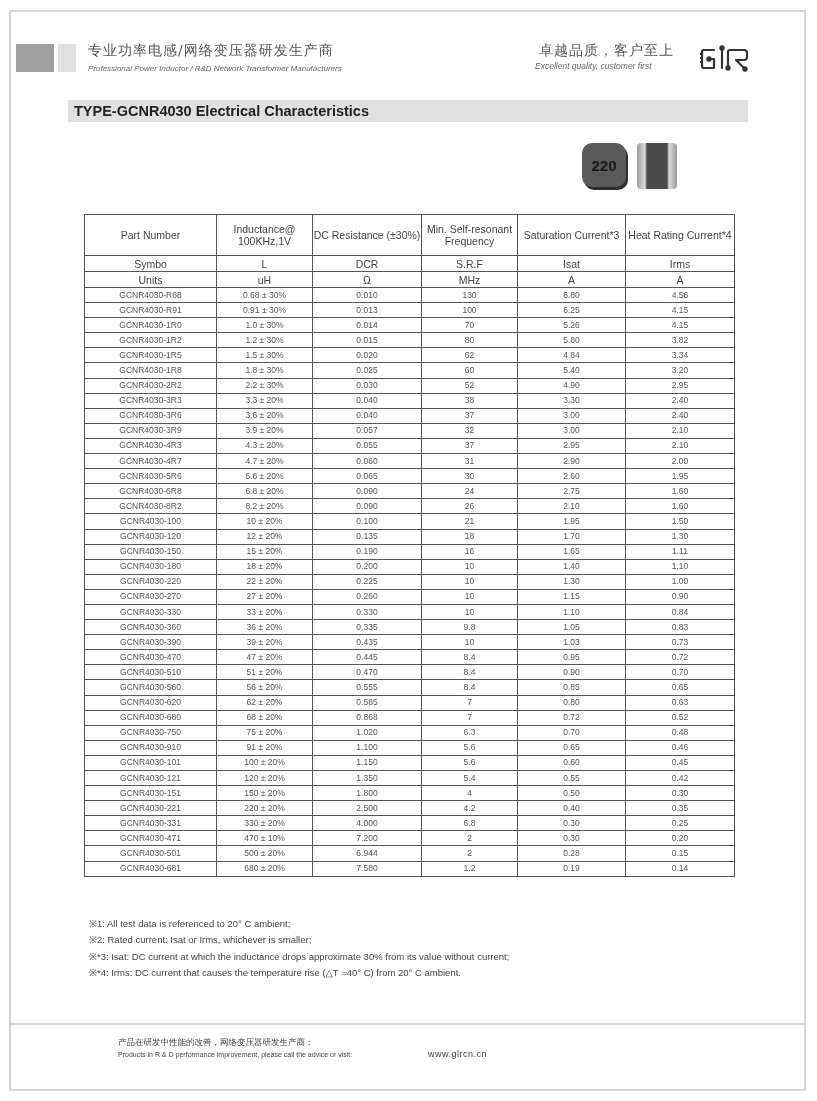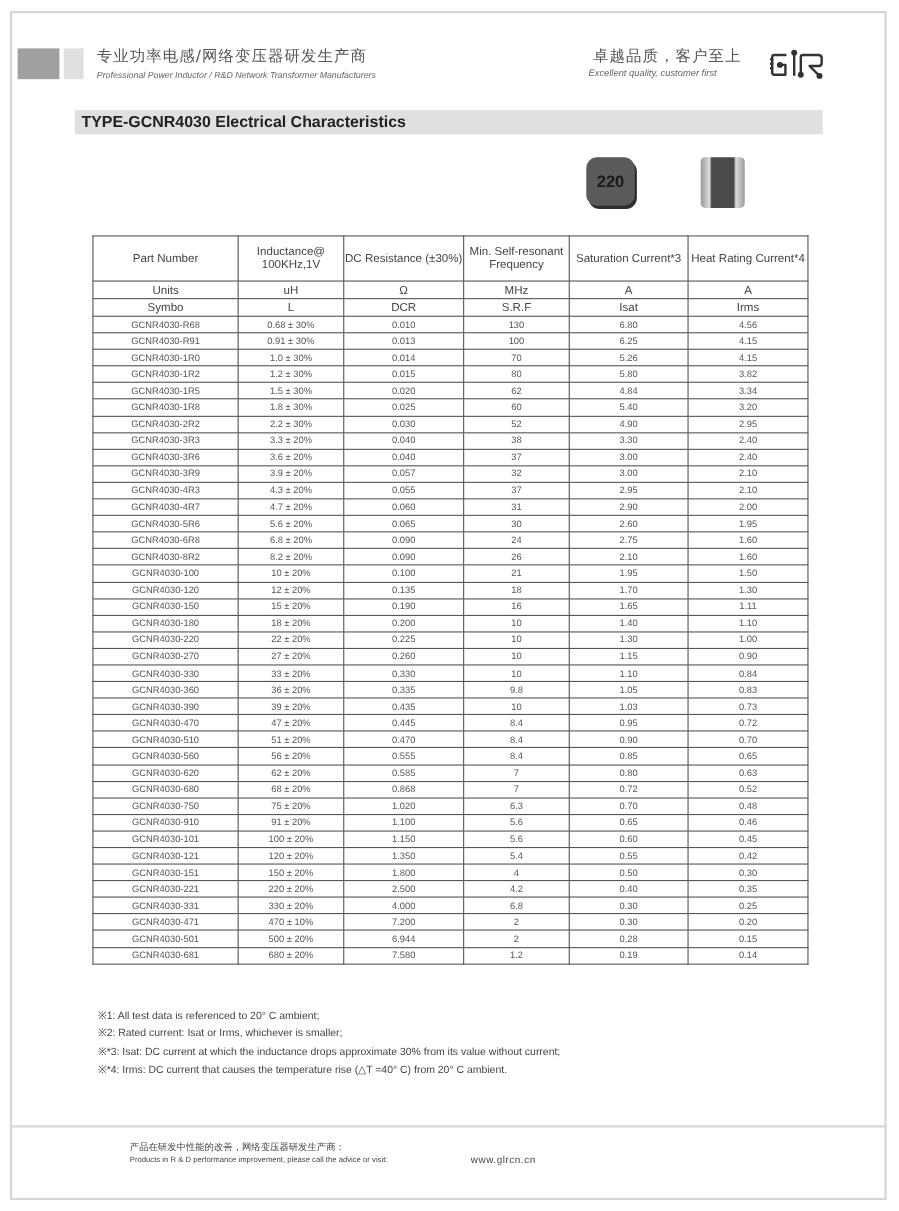--- a/index.html
+++ b/index.html
@@ -8,21 +8,21 @@
   .blk1 { position:absolute; left:16px; top:44px; width:38px; height:28px; background:#a0a0a0; }
   .blk2 { position:absolute; left:58px; top:44px; width:18px; height:28px; background:#e0e0e0; }
   .cn-title { position:absolute; left:88px; top:42px; font-size:14px; color:#555; letter-spacing:1px; font-family:"DejaVu Sans", sans-serif; }
   .en-title { position:absolute; left:88px; top:64px; font-size:8px; color:#666; font-style:italic;text-align:right; }
   .cn-slogan { position:absolute; left:539px; top:42px; font-size:14px; color:#555; letter-spacing:1px; font-family:"DejaVu Sans", sans-serif; }
   .en-slogan { position:absolute; left:535px; top:61px; font-size:8.5px; color:#666; font-style:italic; }
   .logo { position:absolute; left:700px; top:44px; width:52px; height:30px; }
   .section-bar { position:absolute; left:68px; top:100px; width:680px; height:22px; background:#e0e0e0; }
   .section-title { position:absolute; left:74px; top:103px; font-size:14.5px; font-weight:bold; color:#222; }
   .photo { position:absolute; top:143px; }
-  .ind1 { left:533px; width:44px; height:44px; background:#5a5a5a; border-radius:10px; box-shadow:2px 3px 0 #2e2e2e; display:flex; align-items:center; justify-content:center; }
+  .ind1 { left:582px; width:44px; height:44px; background:#5a5a5a; border-radius:10px; box-shadow:2px 3px 0 #2e2e2e; display:flex; align-items:center; justify-content:center; }
   .ind1 span { color:#1a1a1a; font-size:15px; font-weight:bold; font-family:"Liberation Sans", sans-serif; }
   .ind2 { left:637px; width:40px; height:46px; background:linear-gradient(90deg,#9a9a9a 0,#dcdcdc 20%,#4a4a4a 25%,#4a4a4a 75%,#dcdcdc 80%,#9a9a9a 100%); border-radius:4px; }
   table.spec { position:absolute; left:84px; top:214px; width:650px; border-collapse:collapse; table-layout:fixed; }
   table.spec td, table.spec th { border:1px solid #555; text-align:center; padding:0; font-weight:normal; color:#444; }
   table.spec th.h { height:40px; font-size:10.5px; line-height:12px;margin-left:28px; }
   table.spec td.u { height:15px; font-size:10.5px; }
   table.spec td.c { height:14.1px; font-size:8.5px; color:#555; line-height:13px; }
   .notes { position:absolute; left:89px; top:916px; font-size:9.5px; color:#444; line-height:16.3px; }
   .footer-line { position:absolute; left:9px; top:1023px; width:797px; height:2px; background:#d6d6d6; }
   .foot-cn { position:absolute; left:118px; top:1037px; font-size:8.5px; color:#444; font-family:"DejaVu Sans", sans-serif; }
@@ -72,35 +72,35 @@
   <thead>
     <tr>
       <th class="h">Part Number</th>
       <th class="h">Inductance@ 100KHz,1V</th>
       <th class="h">DC Resistance (±30%)</th>
       <th class="h">Min. Self-resonant Frequency</th>
       <th class="h">Saturation Current*3</th>
       <th class="h">Heat Rating Current*4</th>
     </tr>
     <tr>
+      <td class="u">Symbo</td>
+      <td class="u">L</td>
+      <td class="u">DCR</td>
+      <td class="u">S.R.F</td>
+      <td class="u">Isat</td>
+      <td class="u">Irms</td>
+    </tr>
+    <tr>
       <td class="u">Units</td>
       <td class="u">uH</td>
       <td class="u">Ω</td>
       <td class="u">MHz</td>
       <td class="u">A</td>
       <td class="u">A</td>
     </tr>
-    <tr>
-      <td class="u">Symbo</td>
-      <td class="u">L</td>
-      <td class="u">DCR</td>
-      <td class="u">S.R.F</td>
-      <td class="u">Isat</td>
-      <td class="u">Irms</td>
-    </tr>
   </thead>
   <tbody id="spec-body">
       <tr>
         <td class="c">GCNR4030-R68</td>
         <td class="c">0.68 ± 30%</td>
         <td class="c">0.010</td>
         <td class="c">130</td>
         <td class="c">6.80</td>
         <td class="c">4.56</td>
       </tr>

